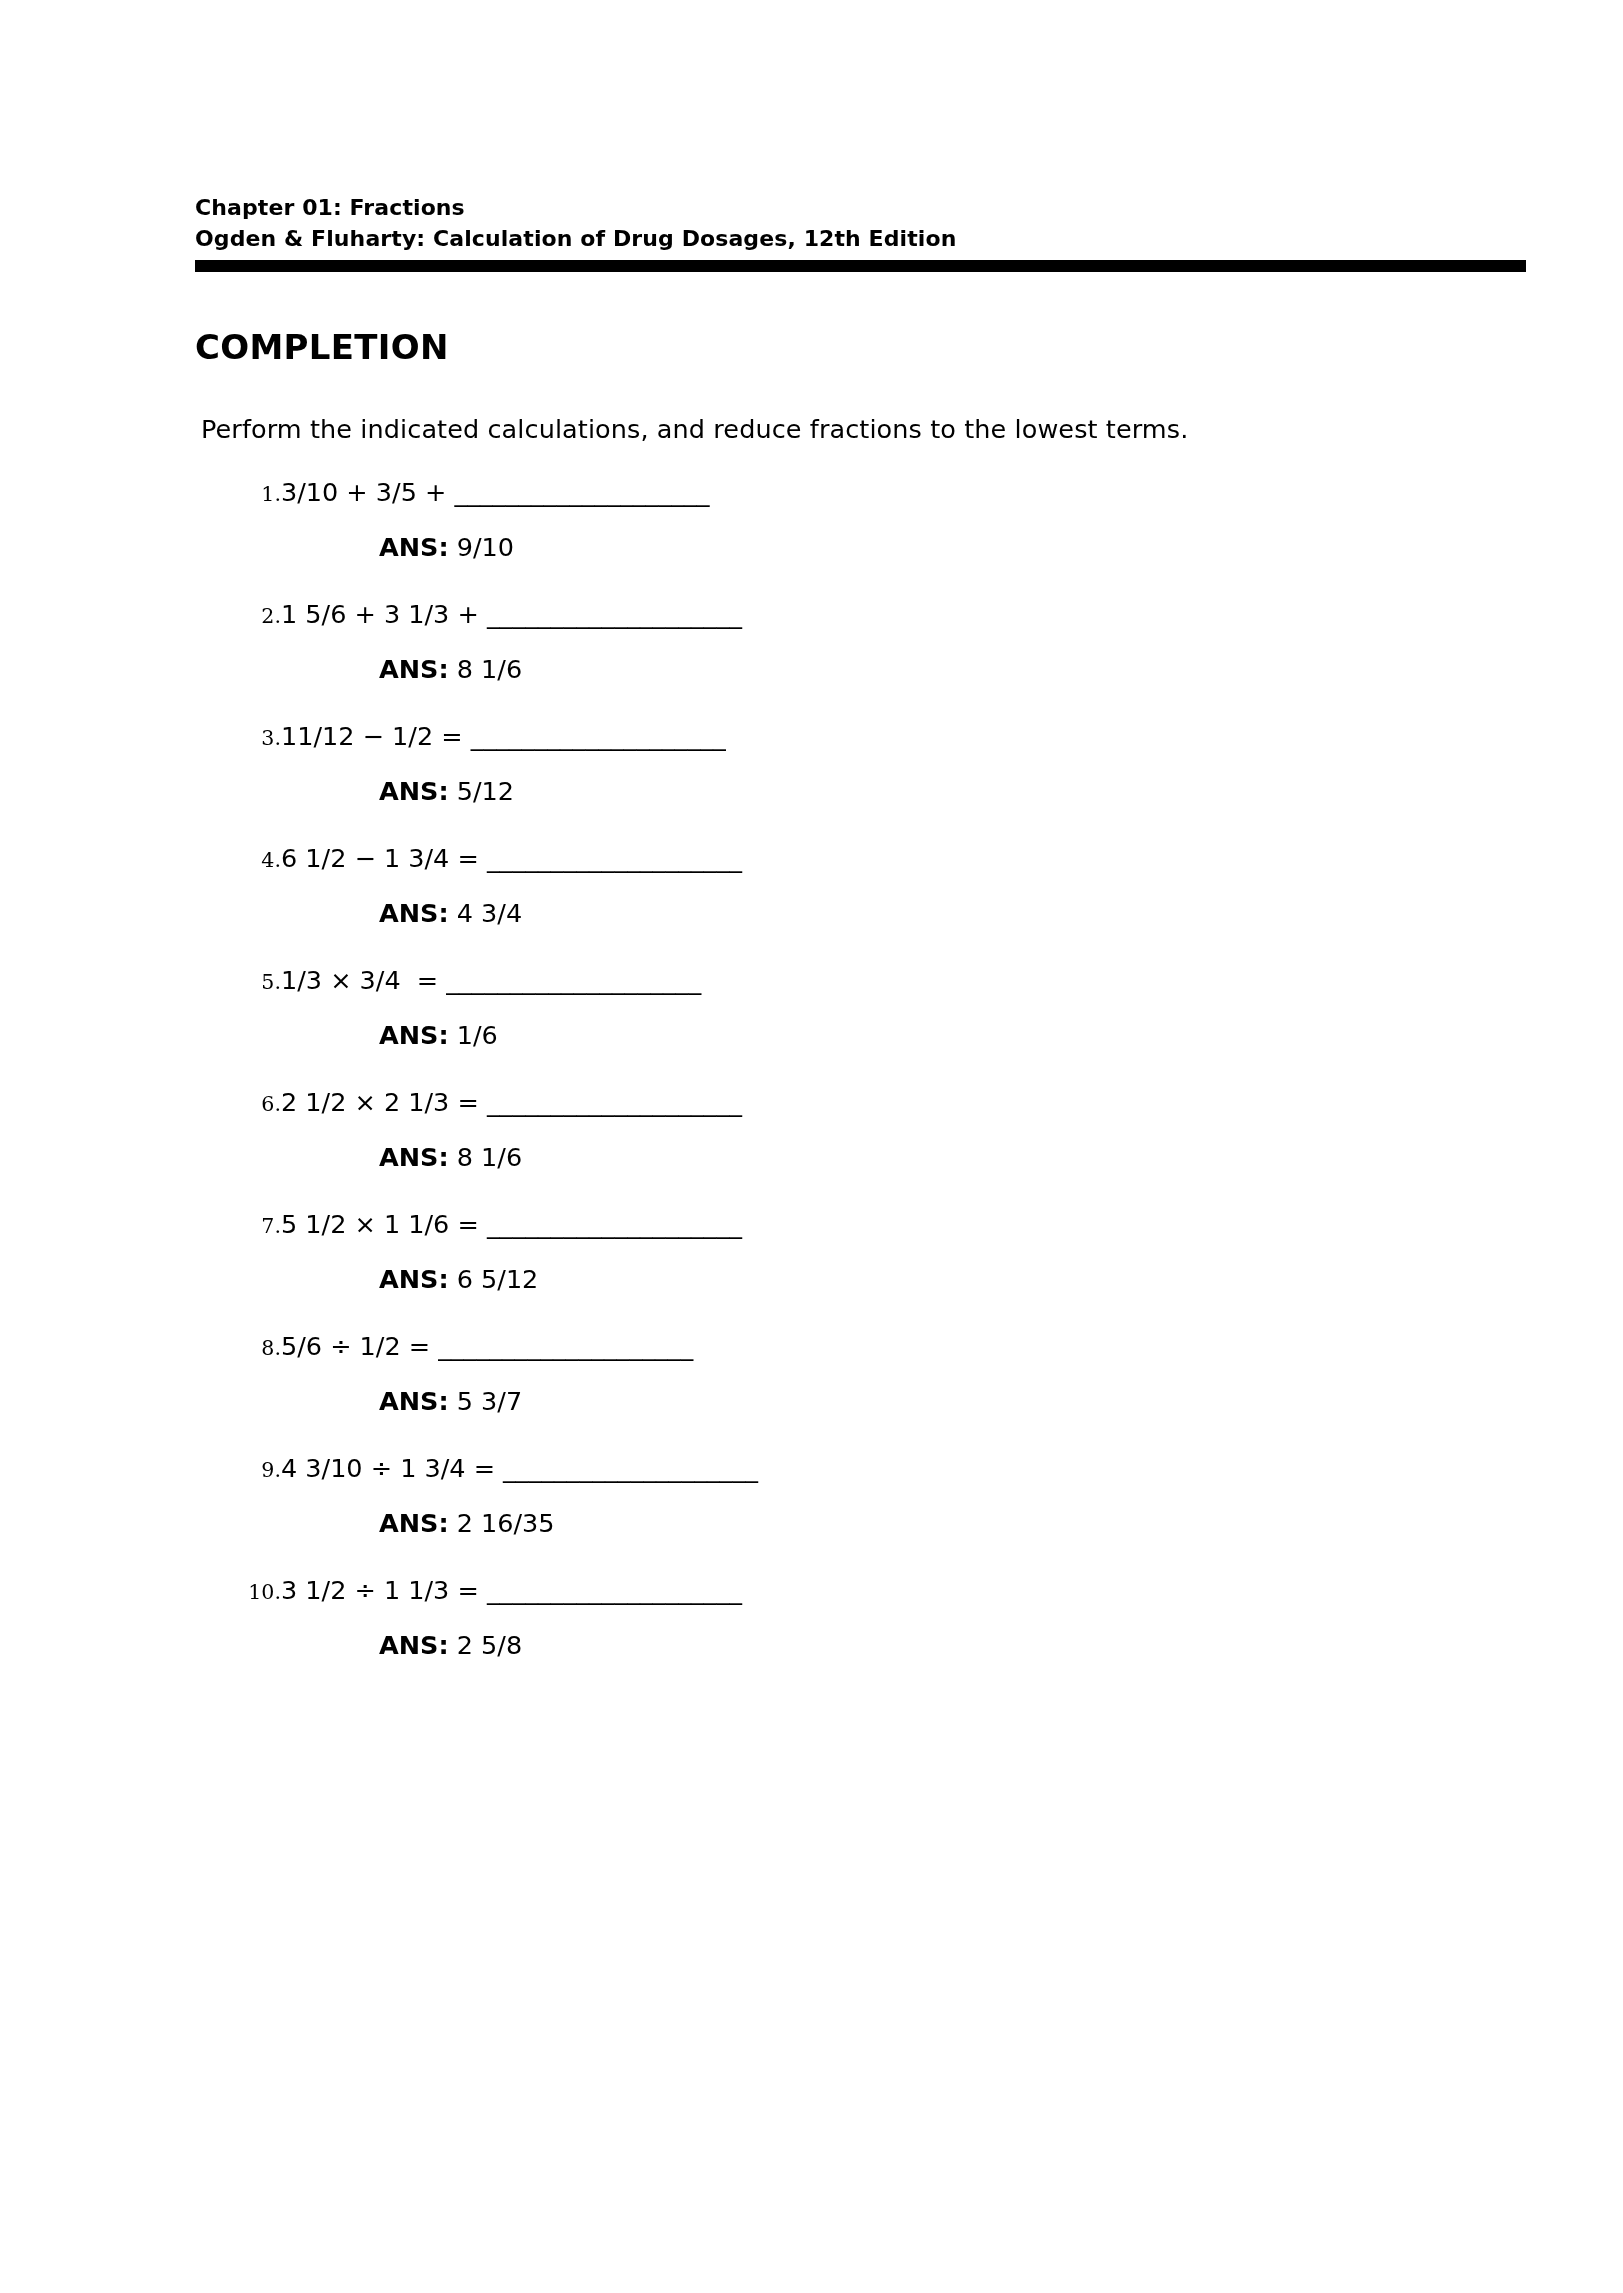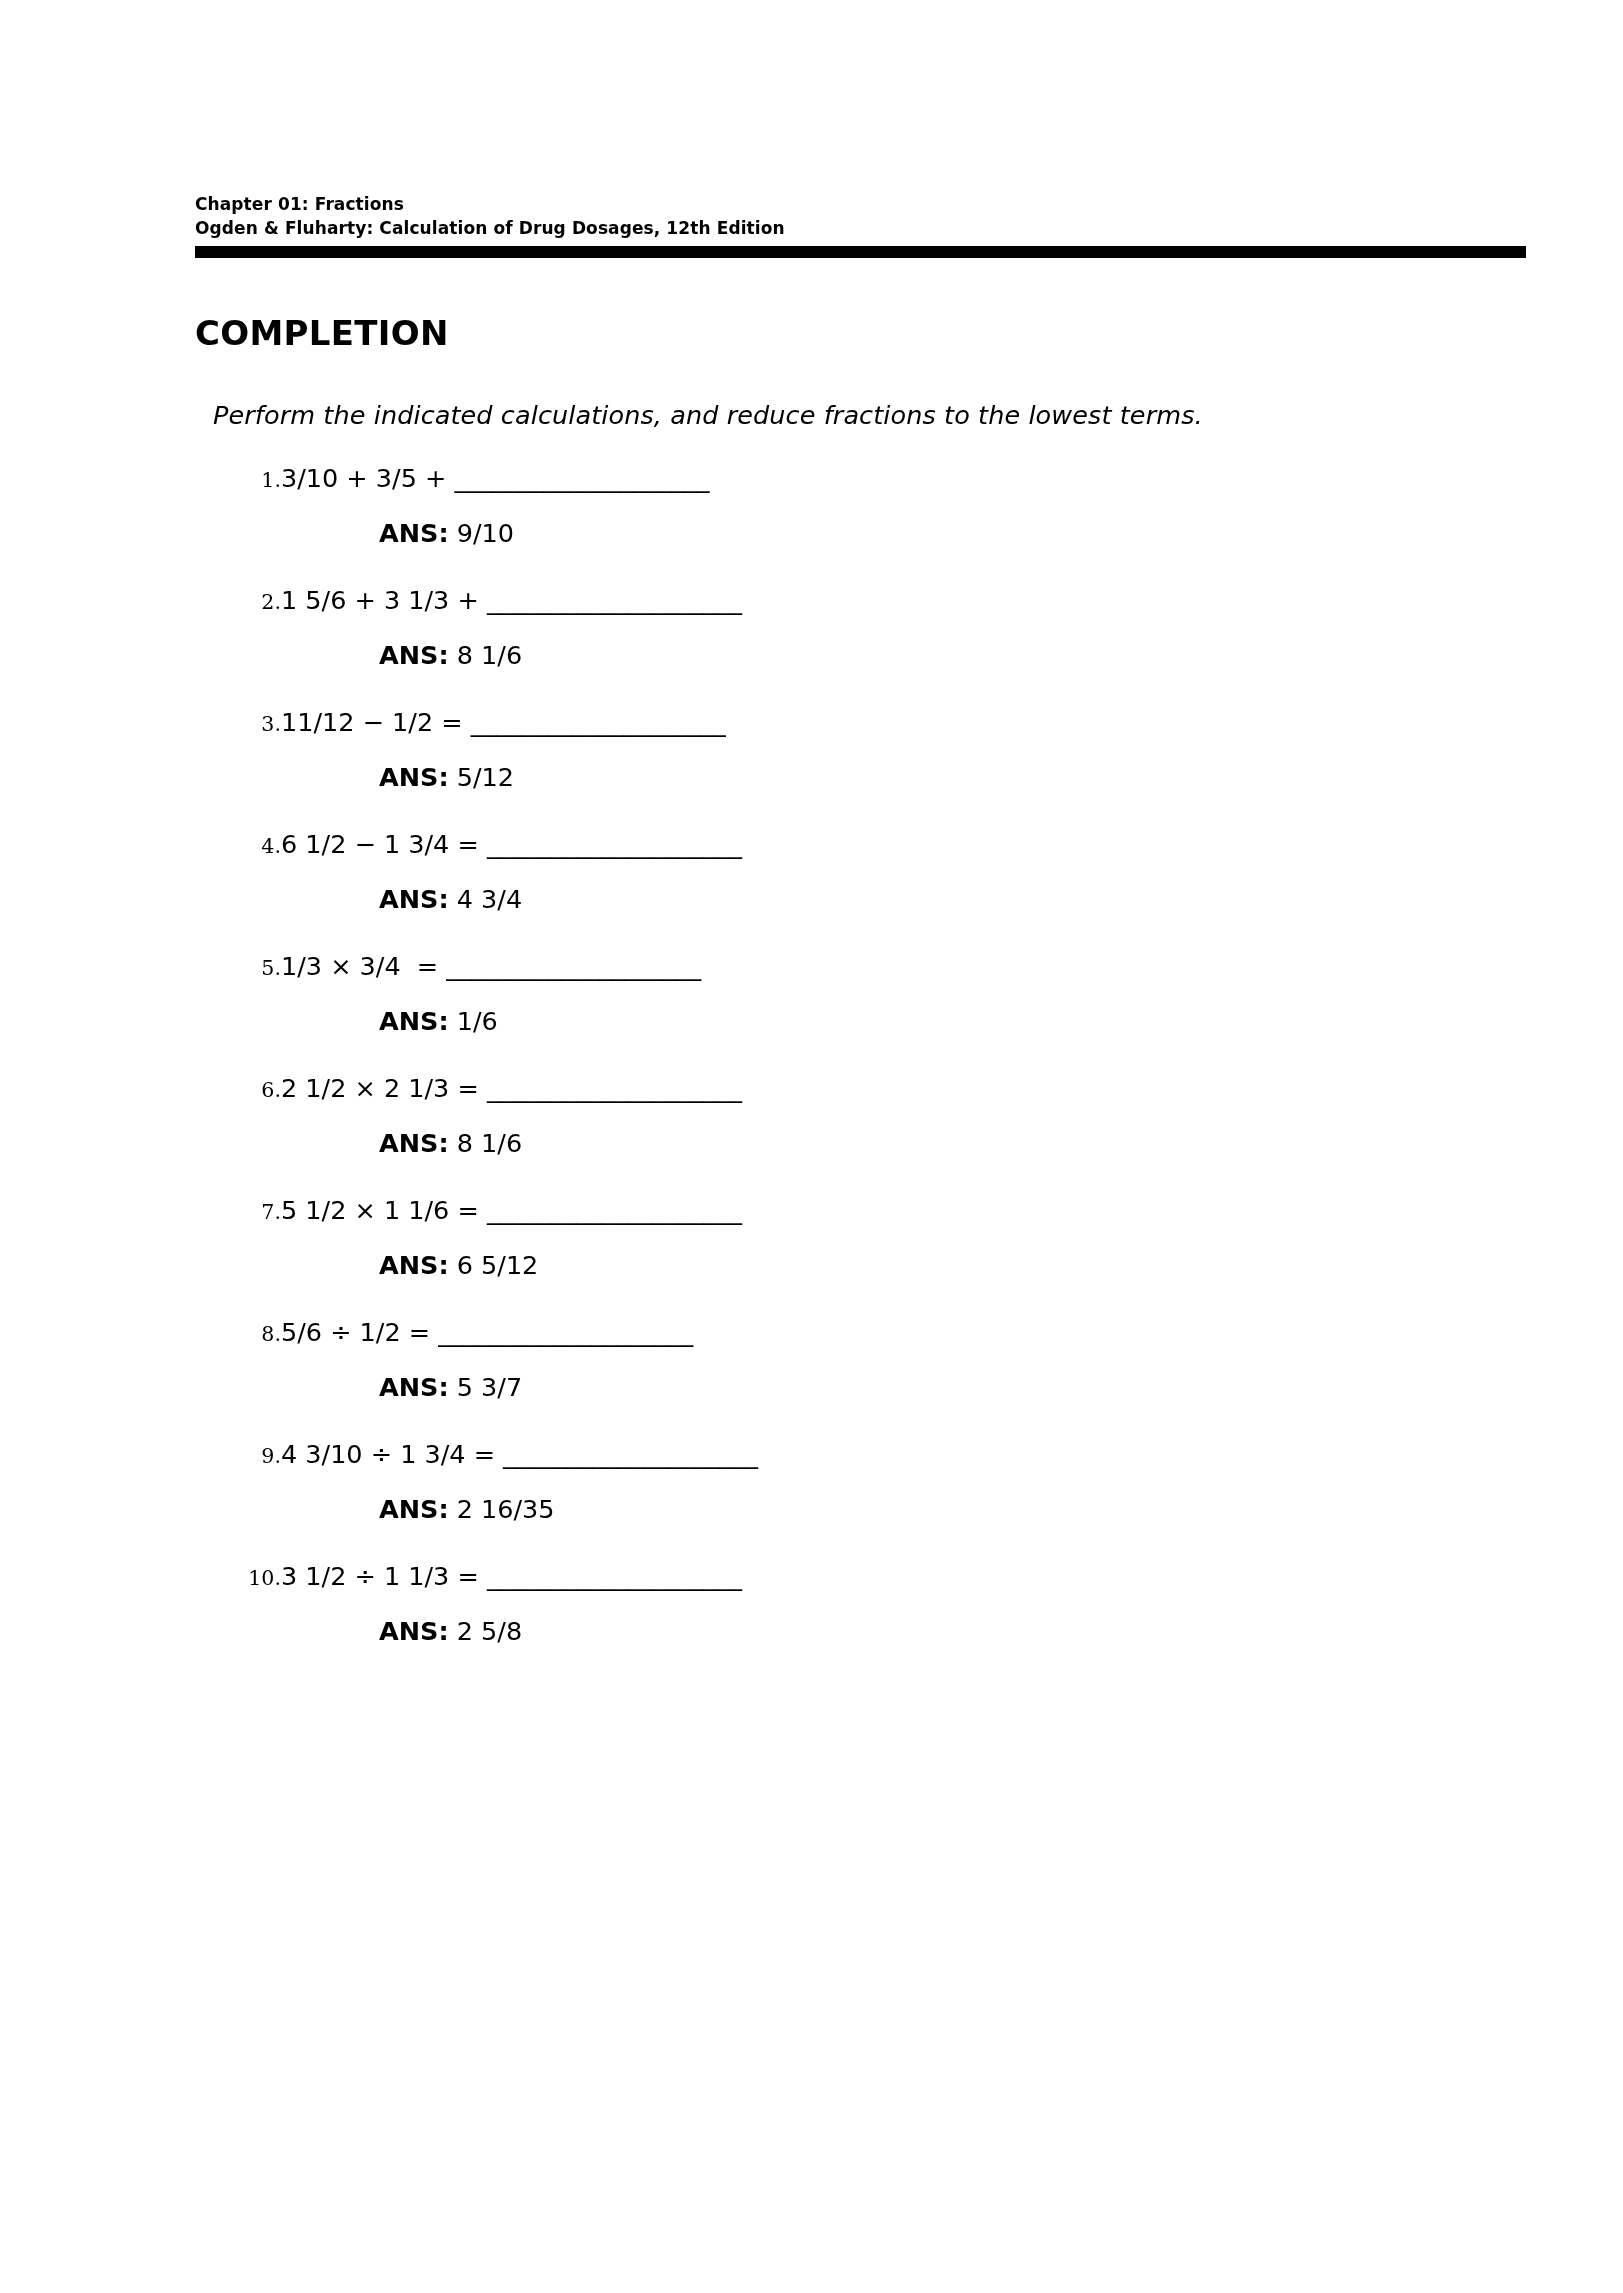--- a/index.html
+++ b/index.html
@@ -23,42 +23,41 @@
     height: 2294px;
     background: #ffffff;
   }
   .content {
     position: absolute;
     left: 195px;
     top: 192px;
     width: 1333px;
   }
   .header-line {
-    font-size: 17px;
+    font-size: 22px;
     font-weight: bold;
     line-height: 1.42;
     letter-spacing: 0.1px;
   }
   .header-rule {
     margin-top: 5.9px;
     width: 1331px;
     height: 11.8px;
     background: #000000;
   }
   .section-title {
     margin-top: 55px;
     font-size: 34px;
     font-weight: bold;
     letter-spacing: 0.3px;
   }
   .instructions {
     margin-top: 47px;
-    margin-left: 18px;
+    margin-left: 6px;
     font-size: 25.5px;
-    font-style: italic;
     letter-spacing: 0.1px;
   }
   .qlist {
     margin-top: 33px;
   }
   .qitem {
     position: relative;
     min-height: 65px;
   }
   .qrow {

